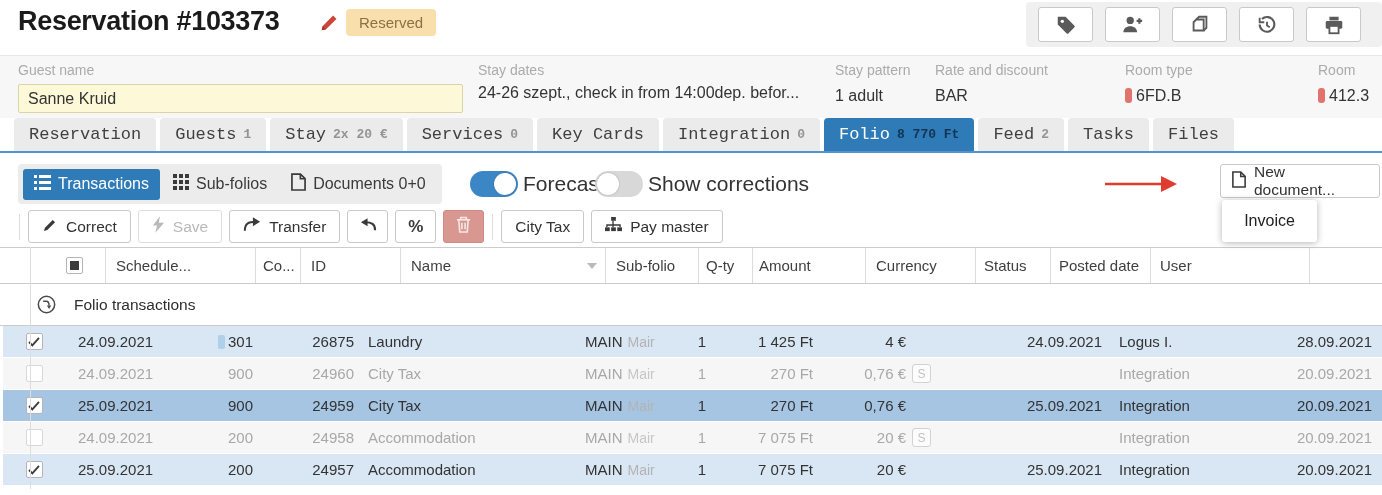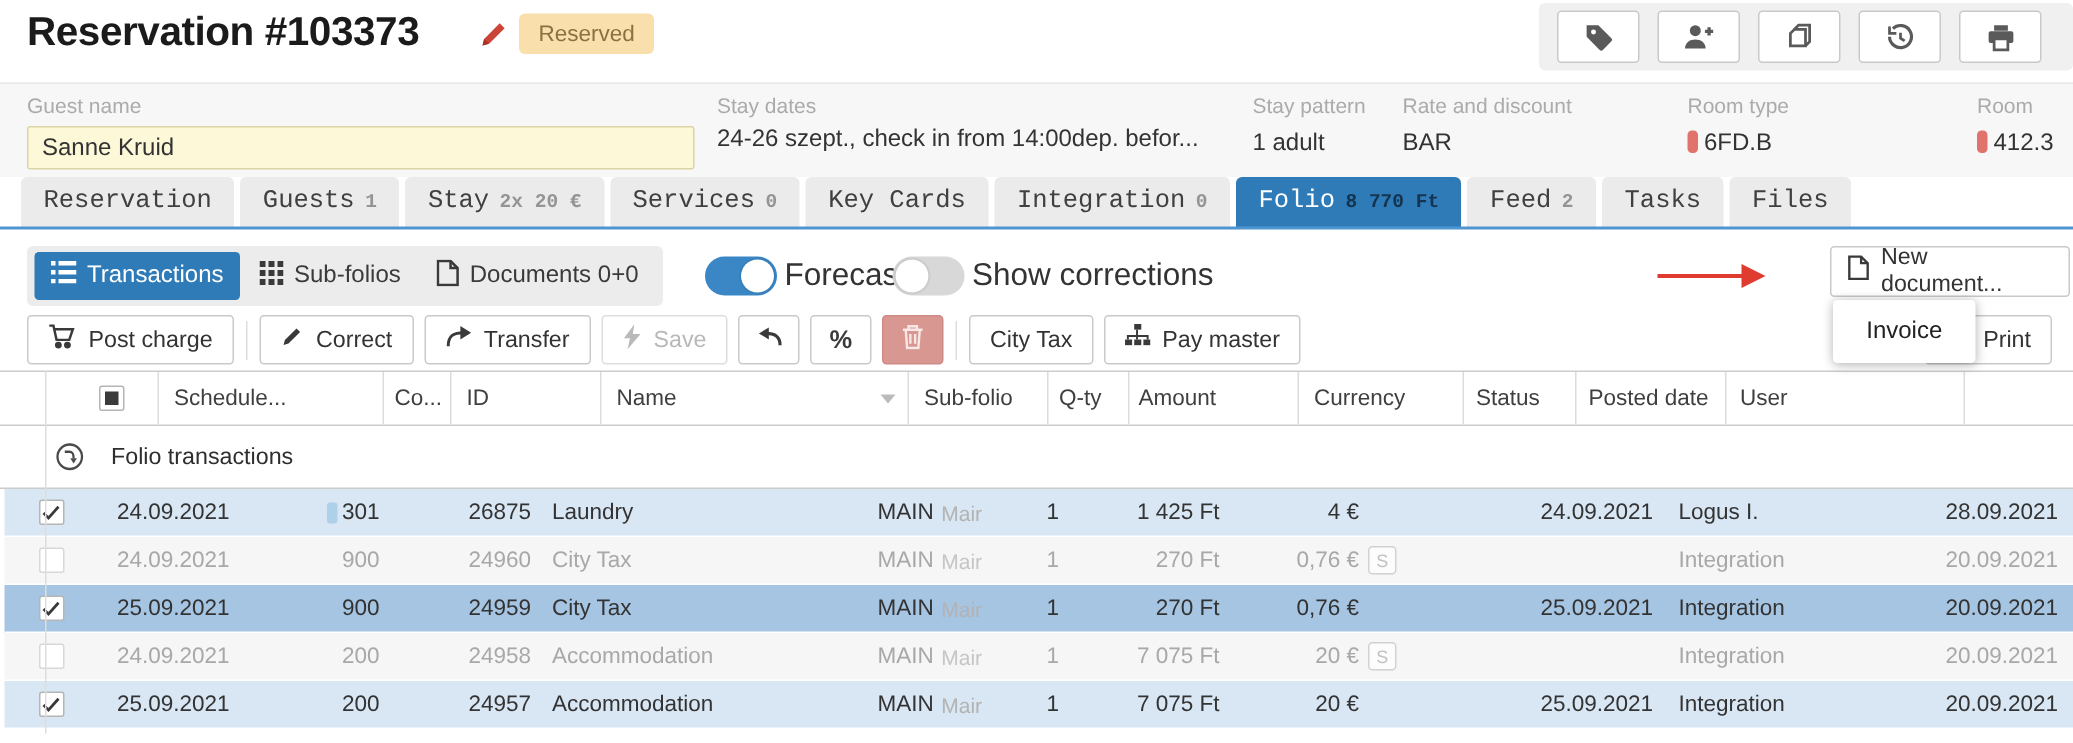--- a/index.html
+++ b/index.html
@@ -305,47 +305,39 @@
           </svg></span>
       <span>New document...</span>
     </div>
   </div>
 
   <div class="dropdown">
     <span>Invoice</span>
   </div>
 
   <div class="actionbar">
-    <div class="abtn">
-      <span><svg width="19" height="18" viewBox="0 0 22 20" fill="none" stroke="#3a3a3a" stroke-width="1.9">
-            <path d="M1 2h3.2L6.6 13h9.8l2.8-8.2H5"></path>
-            <circle cx="8" cy="17" r="1.7" fill="#3a3a3a"></circle>
-            <circle cx="15" cy="17" r="1.7" fill="#3a3a3a"></circle>
-          </svg></span>
-      <span>Post charge</span>
-    </div>
     <div class="asep"></div>
     <div class="abtn">
       <span><svg width="16" height="16" viewBox="0 0 24 24">
             <path d="M3 21l1.4-5L16 4.4 19.6 8 8 19.6 3 21z" fill="#3a3a3a"></path>
           </svg></span>
       <span>Correct</span>
     </div>
+    <div class="abtn disabled">
+      <span><svg width="13" height="17" viewBox="0 0 14 18">
+            <path d="M8.5 0L1 10h4.4L3.6 18 13 7H7.4z" fill="#b9b9b9"></path>
+          </svg></span>
+      <span>Save</span>
+    </div>
     <div class="abtn">
       <span><svg width="18" height="17" viewBox="0 0 20 18" fill="none">
             <path d="M2 16c0-8 4-10 12-10" stroke="#3a3a3a" stroke-width="2.2"></path>
             <polygon points="11,1 19,6 11,11" fill="#3a3a3a"></polygon>
           </svg></span>
       <span>Transfer</span>
-    </div>
-    <div class="abtn disabled">
-      <span><svg width="13" height="17" viewBox="0 0 14 18">
-            <path d="M8.5 0L1 10h4.4L3.6 18 13 7H7.4z" fill="#b9b9b9"></path>
-          </svg></span>
-      <span>Save</span>
     </div>
     <div class="abtn icon-only">
       <span><svg width="18" height="15" viewBox="0 0 20 17" fill="none">
             <path d="M18 15c0-7-4-9-11-9" stroke="#3a3a3a" stroke-width="2.4"></path>
             <polygon points="9.5,1.5 2,6 9.5,10.5" fill="#3a3a3a"></polygon>
           </svg></span>
     </div>
     <div class="abtn icon-only">
       <span class="pct">%</span>
     </div>
@@ -363,28 +355,20 @@
     </div>
     <div class="abtn">
       <span><svg width="17" height="16" viewBox="0 0 18 17" fill="#3a3a3a">
             <rect x="6.5" y="0" width="5" height="4"></rect>
             <rect x="0" y="11" width="5" height="4"></rect>
             <rect x="6.5" y="11" width="5" height="4"></rect>
             <rect x="13" y="11" width="5" height="4"></rect>
             <path d="M8.5 4v3M2 11V8.5h14V11M8.5 7v4" stroke="#3a3a3a" stroke-width="1.4" fill="none"></path>
           </svg></span>
       <span>Pay master</span>
-    </div>
-    <div class="abtn printbtn">
-      <span><svg width="17" height="16" viewBox="0 0 24 24">
-            <path d="M7 3h10v4H7z" fill="#3a3a3a"></path>
-            <rect x="3" y="7.5" width="18" height="8.5" rx="1.5" fill="#3a3a3a"></rect>
-            <rect x="7" y="13" width="10" height="8" fill="#fff" stroke="#3a3a3a" stroke-width="2"></rect>
-          </svg></span>
-      <span>Print</span>
     </div>
   </div>
 
   <div class="tablewrap">
     <div class="vline"></div>
 
     <div class="thead">
       <div class="hgut"></div>
       <div class="hc h-check">
         <div class="cb">

